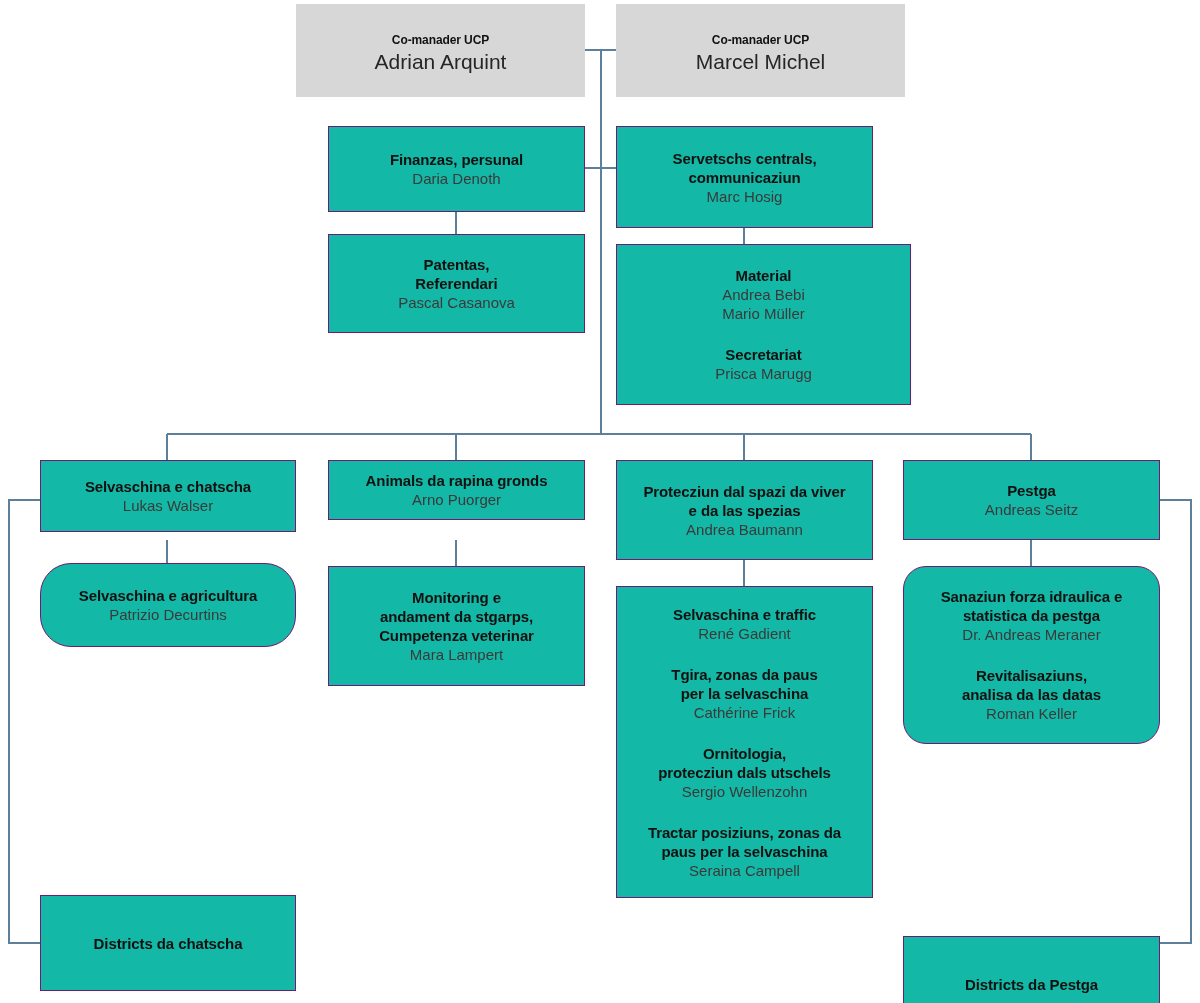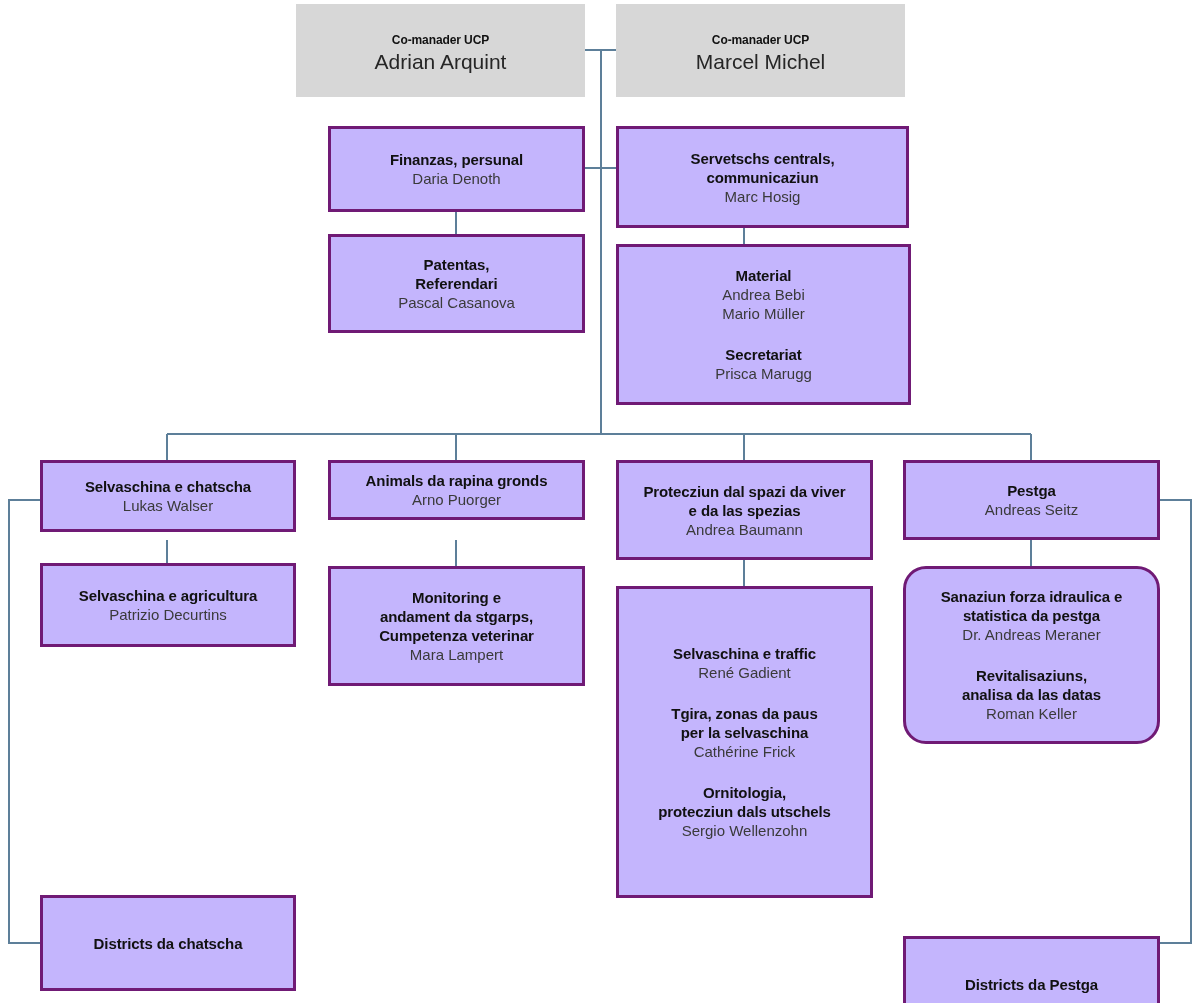--- a/index.html
+++ b/index.html
@@ -31,22 +31,22 @@
   }
   .node {
     position: absolute;
     z-index: 2;
     box-sizing: border-box;
     display: flex;
     flex-direction: column;
     align-items: center;
     justify-content: center;
     text-align: center;
-    background: #c4b5fd;
-    border: 3px solid #701a75;
+    background: #14b8a6;
+    border: 1px solid #701a75;
     padding: 6px 10px;
   }
   .node.head {
     background: #d7d7d7;
     border: none;
   }
   .entry {
     display: block;
   }
   .entry + .entry {
@@ -126,21 +126,21 @@
   </div>
 
   <div class="node" style="left:328px; top:234px; width:257px; height:99px;">
     <span class="entry">
       <span class="role">Patentas,</span>
       <span class="role">Referendari</span>
       <span class="person">Pascal Casanova</span>
     </span>
   </div>
 
-  <div class="node" style="left:616px; top:126px; width:293px; height:102px;">
+  <div class="node" style="left:616px; top:126px; width:257px; height:102px;">
     <span class="entry">
       <span class="role">Servetschs centrals,</span>
       <span class="role">communicaziun</span>
       <span class="person">Marc Hosig</span>
     </span>
   </div>
 
   <div class="node" style="left:616px; top:244px; width:295px; height:161px;">
     <span class="entry">
       <span class="role">Material</span>
@@ -153,21 +153,21 @@
     </span>
   </div>
 
   <div class="node" style="left:40px; top:460px; width:256px; height:72px;">
     <span class="entry">
       <span class="role">Selvaschina e chatscha</span>
       <span class="person">Lukas Walser</span>
     </span>
   </div>
 
-  <div class="node" style="left:40px; top:563px; width:256px; height:84px;">
+  <div class="node" style="left:40px; top:563px; width:256px; height:84px;border-radius:31px;">
     <span class="entry">
       <span class="role">Selvaschina e agricultura</span>
       <span class="person">Patrizio Decurtins</span>
     </span>
   </div>
 
   <div class="node title-only" style="left:40px; top:895px; width:256px; height:96px;">
     <span class="entry">
       <span class="role">Districts da chatscha</span>
     </span>
@@ -205,20 +205,25 @@
     <span class="entry">
       <span class="role">Tgira, zonas da paus</span>
       <span class="role">per la selvaschina</span>
       <span class="person">Cathérine Frick</span>
     </span>
     <span class="entry">
       <span class="role">Ornitologia,</span>
       <span class="role">protecziun dals utschels</span>
       <span class="person">Sergio Wellenzohn</span>
     </span>
+    <span class="entry">
+      <span class="role">Tractar posiziuns, zonas da</span>
+      <span class="role">paus per la selvaschina</span>
+      <span class="person">Seraina Campell</span>
+    </span>
   </div>
 
   <div class="node" style="left:903px; top:460px; width:257px; height:80px;">
     <span class="entry">
       <span class="role">Pestga</span>
       <span class="person">Andreas Seitz</span>
     </span>
   </div>
 
   <div class="node" style="left:903px; top:566px; width:257px; height:178px;border-radius:23px;">

